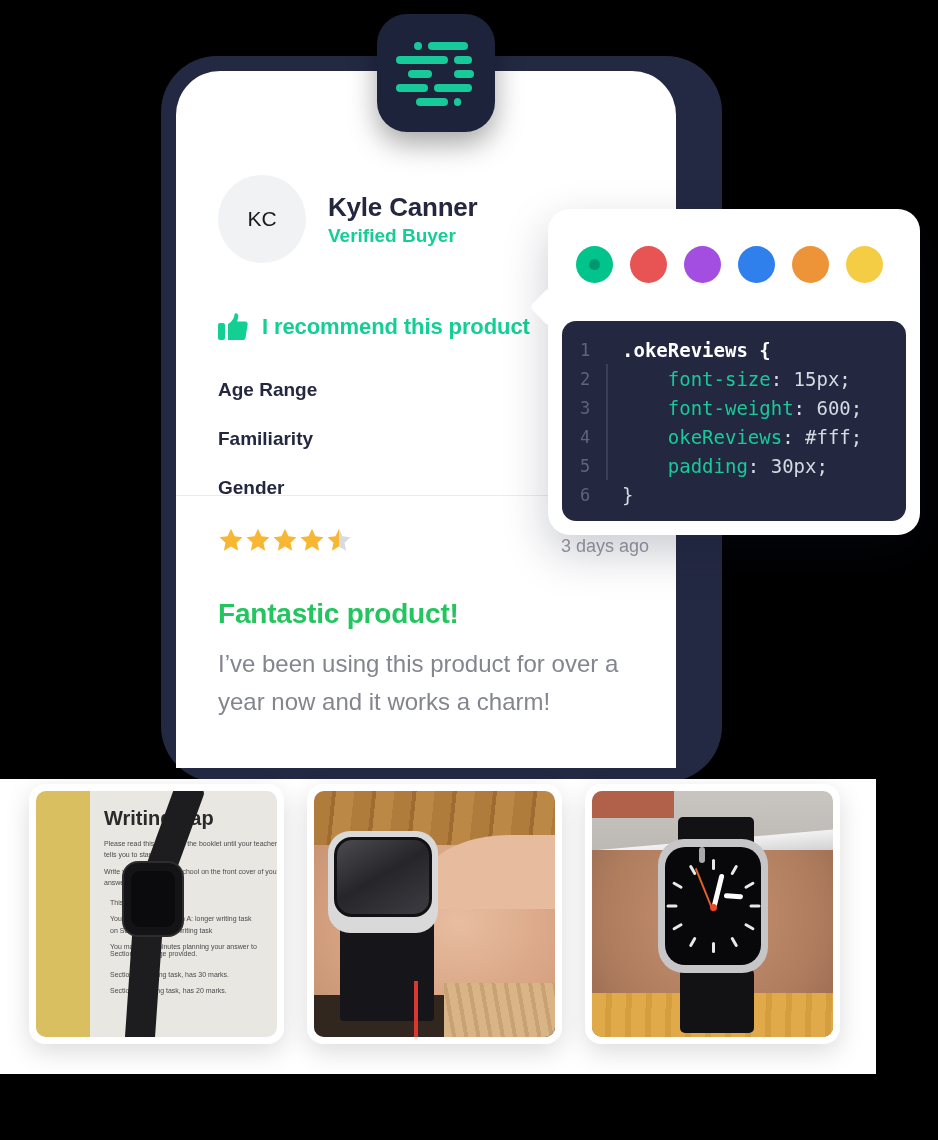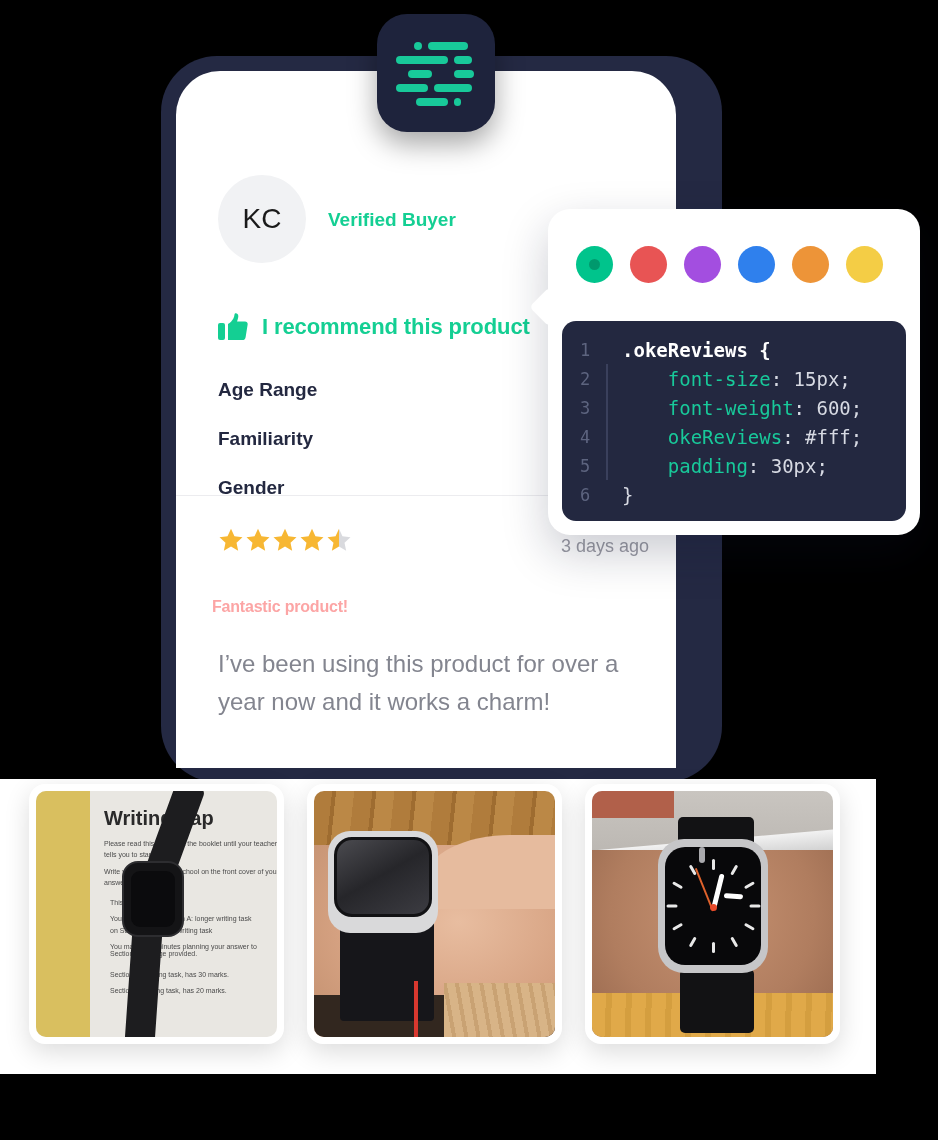--- a/index.html
+++ b/index.html
@@ -66,21 +66,21 @@
   .lb { height: 8px; border-radius: 4px; background: #18c99a; }
 
   
   .review-pad { padding: 104px 42px 0 42px; }
 
   .reviewer-row { display: flex; align-items: center; gap: 22px; }
   #avatar {
     width: 88px; height: 88px; border-radius: 50%;
     background: #f1f2f4;
     display: flex; align-items: center; justify-content: center;
-    font-size: 28px; font-weight: 500; color: #1a1a1a;
+    font-size: 21px; font-weight: 500; color: #1a1a1a;
     flex: 0 0 auto;
   }
   #reviewer-name {
     font-size: 26px; font-weight: 700; color: #232840;
     letter-spacing: -0.2px; line-height: 1.25;
   }
   #reviewer-badge {
     font-size: 19px; font-weight: 700; color: #14cf93;
     margin-top: 2px;
   }
@@ -119,22 +119,22 @@
 
   #timestamp {
     position: absolute;
     left: 561px; top: 536px;
     font-size: 18px; color: #9a9ba4;
     z-index: 6;
   }
 
   #review-title {
     position: absolute;
-    left: 212px; top: 598px;
-    font-size: 16px; font-weight: 700; color: #fca5a5;
+    left: 218px; top: 598px;
+    font-size: 28px; font-weight: 700; color: #22c55e;
     letter-spacing: -0.2px;
     z-index: 6;
   }
   #review-body {
     position: absolute;
     left: 218px; top: 645px;
     width: 440px;
     font-size: 24px; color: #83858f; line-height: 1.6;
     z-index: 6;
   }
@@ -312,20 +312,21 @@
 <div id="stage">
 
   <div id="phone-frame"></div>
 
   <div id="phone-screen">
     <div class="review-pad">
 
       <div class="reviewer-row">
         <div id="avatar">KC</div>
         <div>
+          <div id="reviewer-name">Kyle Canner</div>
           <div id="reviewer-badge">Verified Buyer</div>
         </div>
       </div>
 
       <div id="recommend-row">
         <svg id="thumb-icon" viewBox="0 0 30 28">
           <rect x="0" y="10" width="7" height="17" rx="2" fill="#14cf93"></rect>
           <path d="M10 27 L10 11 C10 11 16 8 16.5 1.5 C16.7 -0.5 20.5 0.2 20.3 3.2 C20.2 5.5 19 8.6 19 8.6 L27 8.6 C29 8.6 30 10 29.6 11.8 L27.6 24.2 C27.3 26.2 26 27 24.4 27 Z" fill="#14cf93"></path>
         </svg>
         <div id="recommend-text">I recommend this product</div>

